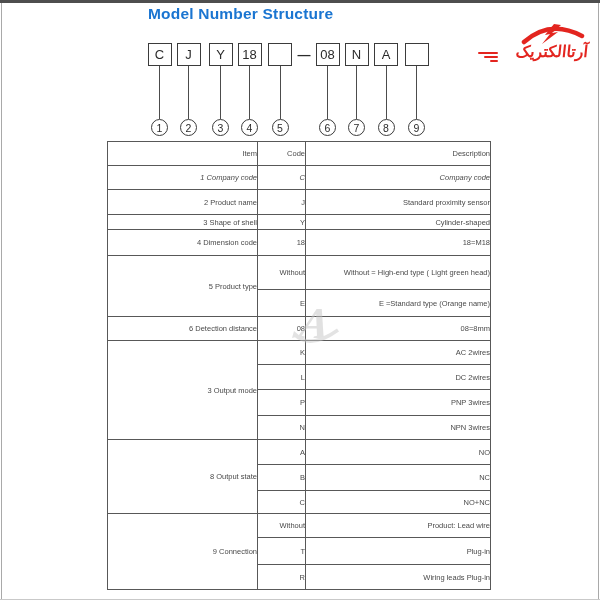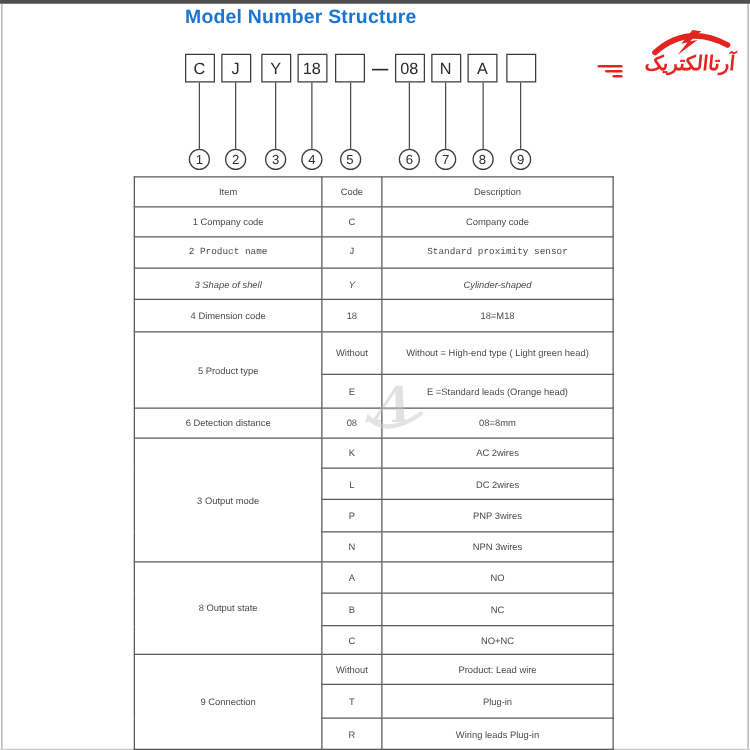--- a/index.html
+++ b/index.html
@@ -59,21 +59,21 @@
   .watermark{position:absolute;left:288px;top:296px;width:56px;height:54px;z-index:3;opacity:.5;pointer-events:none;}
 
   
   table.spec{
     position:absolute;left:107px;top:141px;width:383px;z-index:2;
     border-collapse:collapse;table-layout:fixed;background:transparent;
   }
   table.spec th, table.spec td{
     border:1px solid #585858;padding:0;margin:0;
     font-size:7.5px;font-weight:normal;color:#4a4a4a;
-    text-align:center;vertical-align:middle;background:transparent;
+    text-align:right;vertical-align:middle;background:transparent;
     overflow:hidden;
   }
   table.spec th{height:23px;}
 </style>
 </head>
 <body>
 
 <div class="frame-top"></div>
 <div class="frame-left"></div>
 <div class="frame-right"></div>
@@ -140,48 +140,48 @@
       <col style="width:185px">
     </colgroup>
   <thead>
     <tr>
       <th>Item</th>
       <th>Code</th>
       <th>Description</th>
     </tr>
   </thead>
   <tbody id="spec-body">
-      <tr style="height: 24px;">
+      <tr style="height: 24px; font-style: italic;">
         <td rowspan="1">1 Company code</td>
         <td>C</td>
         <td>Company code</td>
       </tr>
-      <tr style="height: 25px; font-family: Liberation Mono, monospace;">
+      <tr style="height: 25px;">
         <td rowspan="1">2 Product name</td>
         <td>J</td>
         <td>Standard proximity sensor</td>
       </tr>
-      <tr style="height: 25px; font-style: italic;">
+      <tr style="height: 15px;">
         <td rowspan="1">3 Shape of shell</td>
         <td>Y</td>
         <td>Cylinder-shaped</td>
       </tr>
       <tr style="height: 26px;">
         <td rowspan="1">4 Dimension code</td>
         <td>18</td>
         <td>18=M18</td>
       </tr>
       <tr style="height: 34px;">
         <td rowspan="2">5 Product type</td>
         <td>Without</td>
         <td>Without = High-end type ( Light green head)</td>
       </tr>
       <tr style="height: 27px;">
         <td>E</td>
-        <td>E =Standard leads (Orange head)</td>
+        <td>E =Standard type (Orange name)</td>
       </tr>
       <tr style="height: 24px; margin-top: 24px;">
         <td rowspan="1">6 Detection distance</td>
         <td>08</td>
         <td>08=8mm</td>
       </tr>
       <tr style="height: 24px;">
         <td rowspan="4">3 Output mode</td>
         <td>K</td>
         <td>AC 2wires</td>

